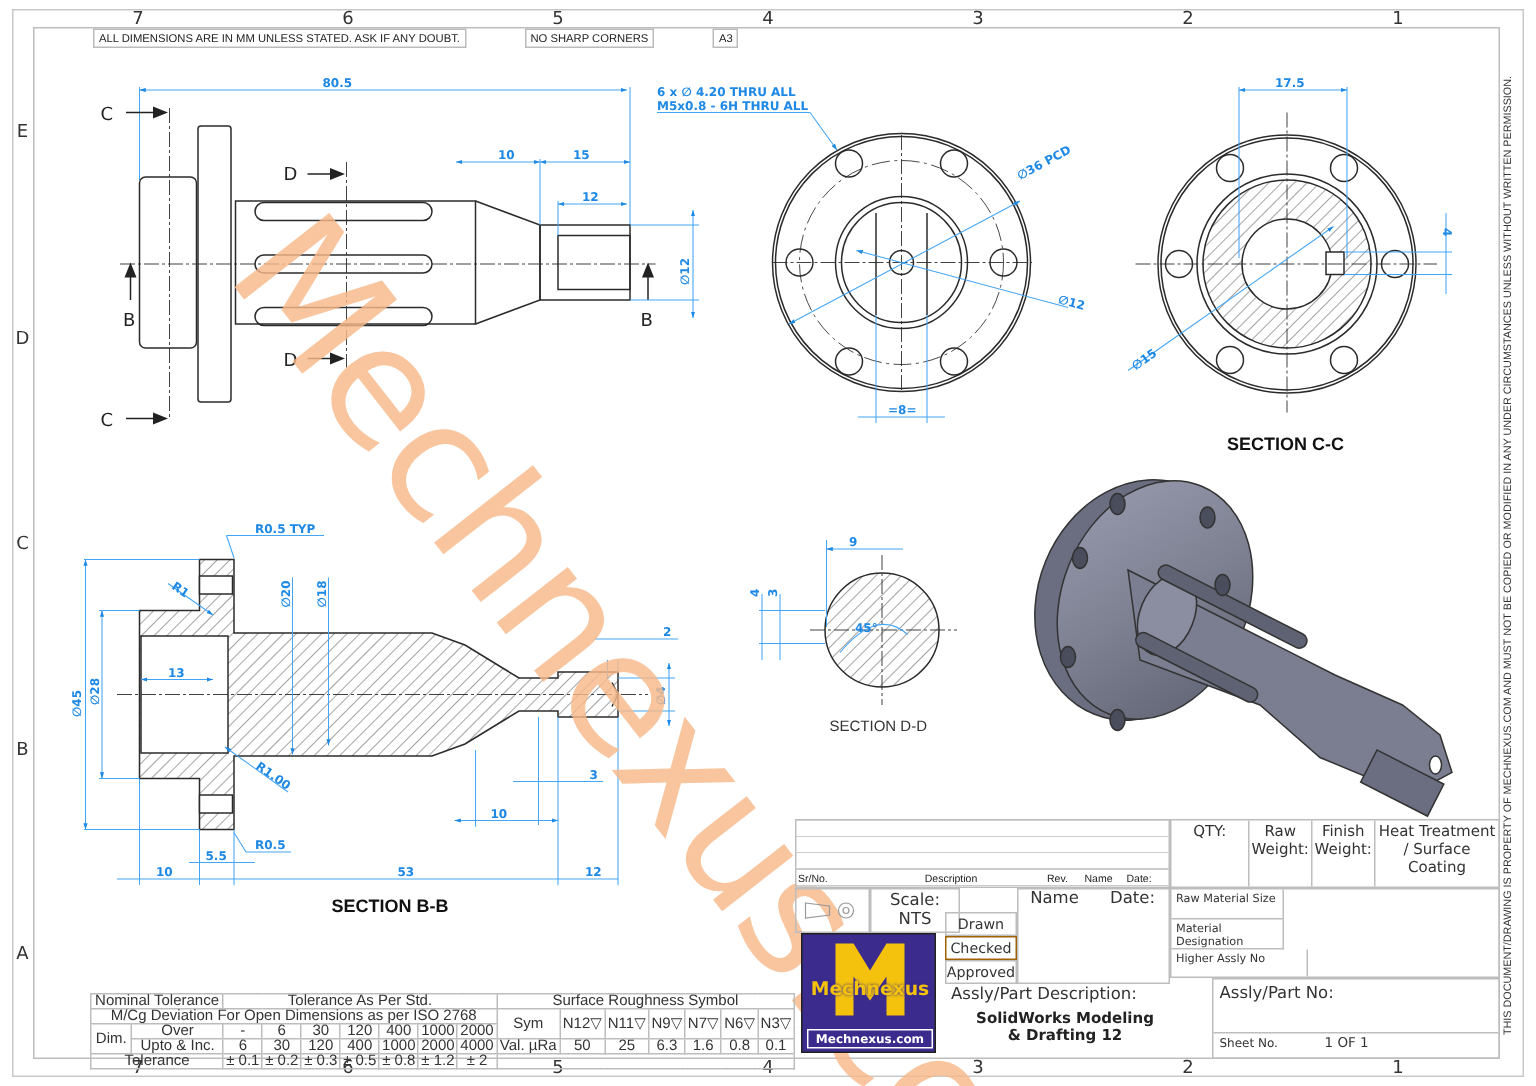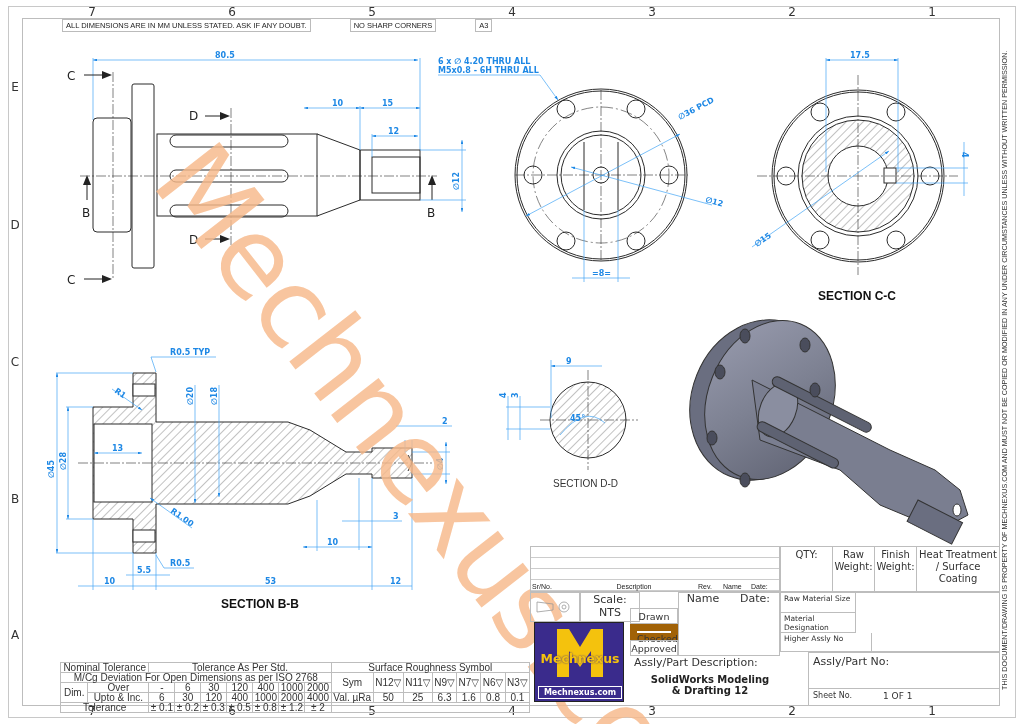--- a/index.html
+++ b/index.html
@@ -379,21 +379,21 @@
         </svg>
     </div>
     <div class="abs" style="left:50px;top:46px;width:60px;height:30px;border:1px solid #bdbdbd;text-align:center;font-family:'DejaVu Sans',sans-serif;font-size:11px;color:#333;line-height:13px;">
       <div>Scale:</div>
       <div>NTS</div>
     </div>
     <div class="abs" style="left:100px;top:46px;width:150px;height:76px;">
       <div class="abs" style="left:48px;top:0;width:50px;height:16px;text-align:center;font-size:11px;font-family:'DejaVu Sans',sans-serif;color:#333">Name</div>
       <div class="abs" style="left:100px;top:0;width:50px;height:16px;text-align:center;font-size:11px;font-family:'DejaVu Sans',sans-serif;color:#333">Date:</div>
       <div class="abs" style="left:0;top:16px;width:48px;height:16px;border:1px solid #bdbdbd;text-align:center;font-size:9.5px;line-height:15px;font-family:'DejaVu Sans',sans-serif;color:#333">Drawn</div>
-      <div class="abs" style="left:0;top:32px;width:48px;height:16px;border:7px solid #a16207;text-align:center;font-size:9.5px;line-height:15px;font-family:'DejaVu Sans',sans-serif;color:#333">Checked</div>
+      <div class="abs" style="left:0;top:32px;width:48px;height:16px;border:1px solid #a16207;text-align:center;font-size:9.5px;line-height:15px;font-family:'DejaVu Sans',sans-serif;color:#333">Checked</div>
       <div class="abs" style="left:0;top:48px;width:48px;height:16px;border:1px solid #bdbdbd;text-align:center;font-size:9.5px;line-height:15px;font-family:'DejaVu Sans',sans-serif;color:#333">Approved</div>
       <div class="abs" style="left:48px;top:0;width:102px;height:64px;border:1px solid #bdbdbd;"></div>
     </div>
 
     <div class="abs" style="left:250px;top:46px;width:220px;height:60px;border:1px solid #bdbdbd;font-family:'DejaVu Sans',sans-serif;font-size:7.5px;color:#333;line-height:9px;">
       <div style="height:20px;border-bottom:1px solid #bdbdbd;padding:1px 3px;width:75px;border-right:1px solid #bdbdbd">Raw Material Size</div>
       <div style="height:20px;border-bottom:1px solid #bdbdbd;padding:1px 3px;width:75px;border-right:1px solid #bdbdbd">Material Designation</div>
       <div style="height:18px;padding:1px 3px;width:91px;border-right:1px solid #bdbdbd">Higher Assly No</div>
     </div>
 

